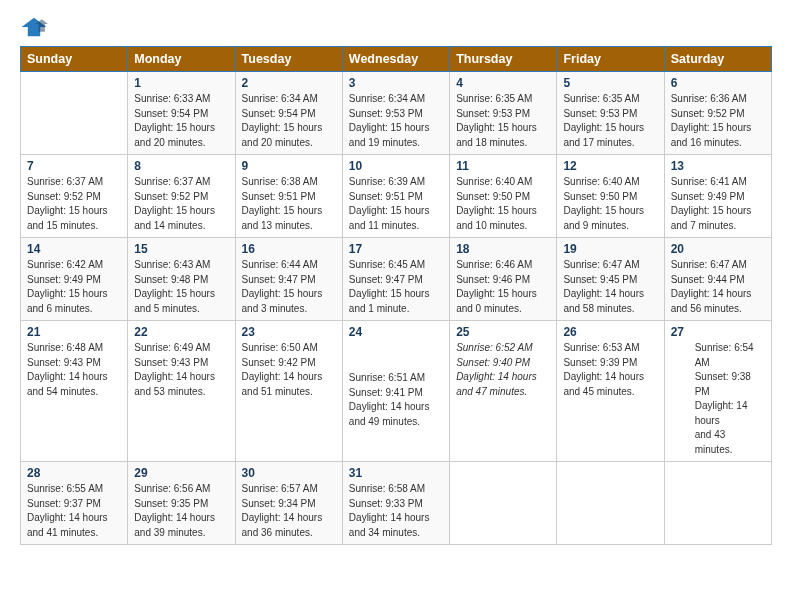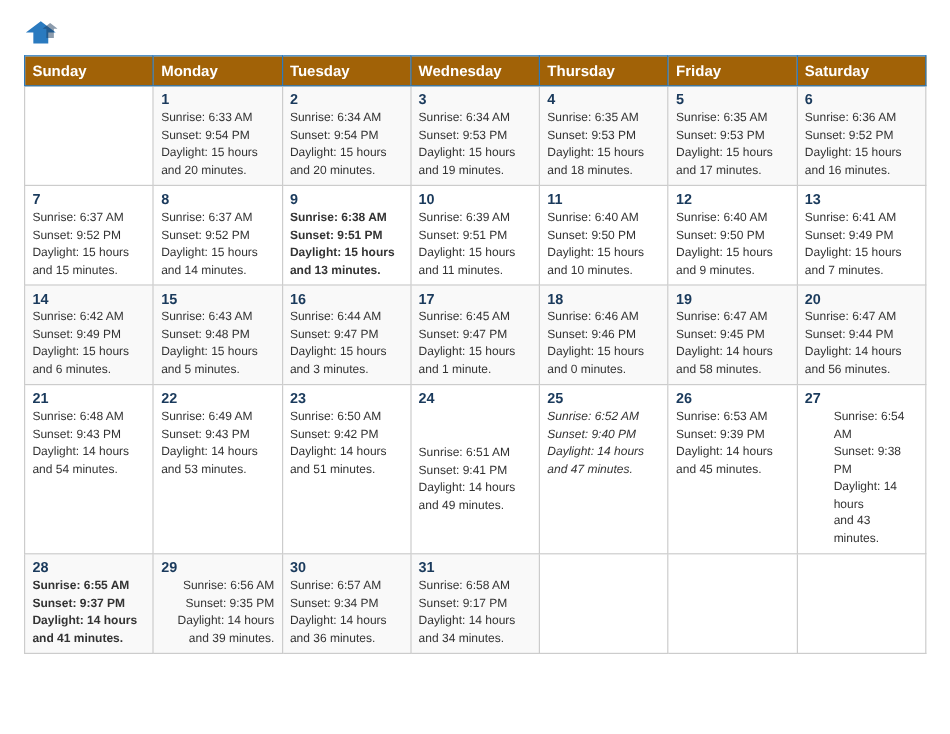--- a/index.html
+++ b/index.html
@@ -178,21 +178,21 @@
         </td>
         <td>
           <span class="day-number">8</span>
           <div class="day-info" style="white-space: pre-line;">Sunrise: 6:37 AM
 Sunset: 9:52 PM
 Daylight: 15 hours
 and 14 minutes.</div>
         </td>
         <td>
           <span class="day-number">9</span>
-          <div class="day-info" style="white-space: pre-line; font-weight: bold;">Sunrise: 6:38 AM
+          <div class="day-info" style="white-space: pre-line;">Sunrise: 6:38 AM
 Sunset: 9:51 PM
 Daylight: 15 hours
 and 13 minutes.</div>
         </td>
         <td>
           <span class="day-number">10</span>
           <div class="day-info" style="white-space: pre-line;">Sunrise: 6:39 AM
 Sunset: 9:51 PM
 Daylight: 15 hours
 and 11 minutes.</div>
@@ -317,43 +317,43 @@
           <span class="day-number">27</span>
           <div class="day-info" style="white-space: pre-line; margin-left: 24px;">Sunrise: 6:54 AM
 Sunset: 9:38 PM
 Daylight: 14 hours
 and 43 minutes.</div>
         </td>
       </tr>
       <tr>
         <td>
           <span class="day-number">28</span>
-          <div class="day-info" style="white-space: pre-line; font-weight: bold;">Sunrise: 6:55 AM
+          <div class="day-info" style="white-space: pre-line;">Sunrise: 6:55 AM
 Sunset: 9:37 PM
 Daylight: 14 hours
 and 41 minutes.</div>
         </td>
         <td>
           <span class="day-number">29</span>
-          <div class="day-info" style="white-space: pre-line; text-align: right;">Sunrise: 6:56 AM
+          <div class="day-info" style="white-space: pre-line;">Sunrise: 6:56 AM
 Sunset: 9:35 PM
 Daylight: 14 hours
 and 39 minutes.</div>
         </td>
         <td>
           <span class="day-number">30</span>
           <div class="day-info" style="white-space: pre-line;">Sunrise: 6:57 AM
 Sunset: 9:34 PM
 Daylight: 14 hours
 and 36 minutes.</div>
         </td>
         <td>
           <span class="day-number">31</span>
           <div class="day-info" style="white-space: pre-line;">Sunrise: 6:58 AM
-Sunset: 9:17 PM
+Sunset: 9:33 PM
 Daylight: 14 hours
 and 34 minutes.</div>
         </td>
         <td class="empty-cell"></td>
         <td class="empty-cell"></td>
         <td class="empty-cell"></td>
       </tr>
     </tbody>
 </table>
 

